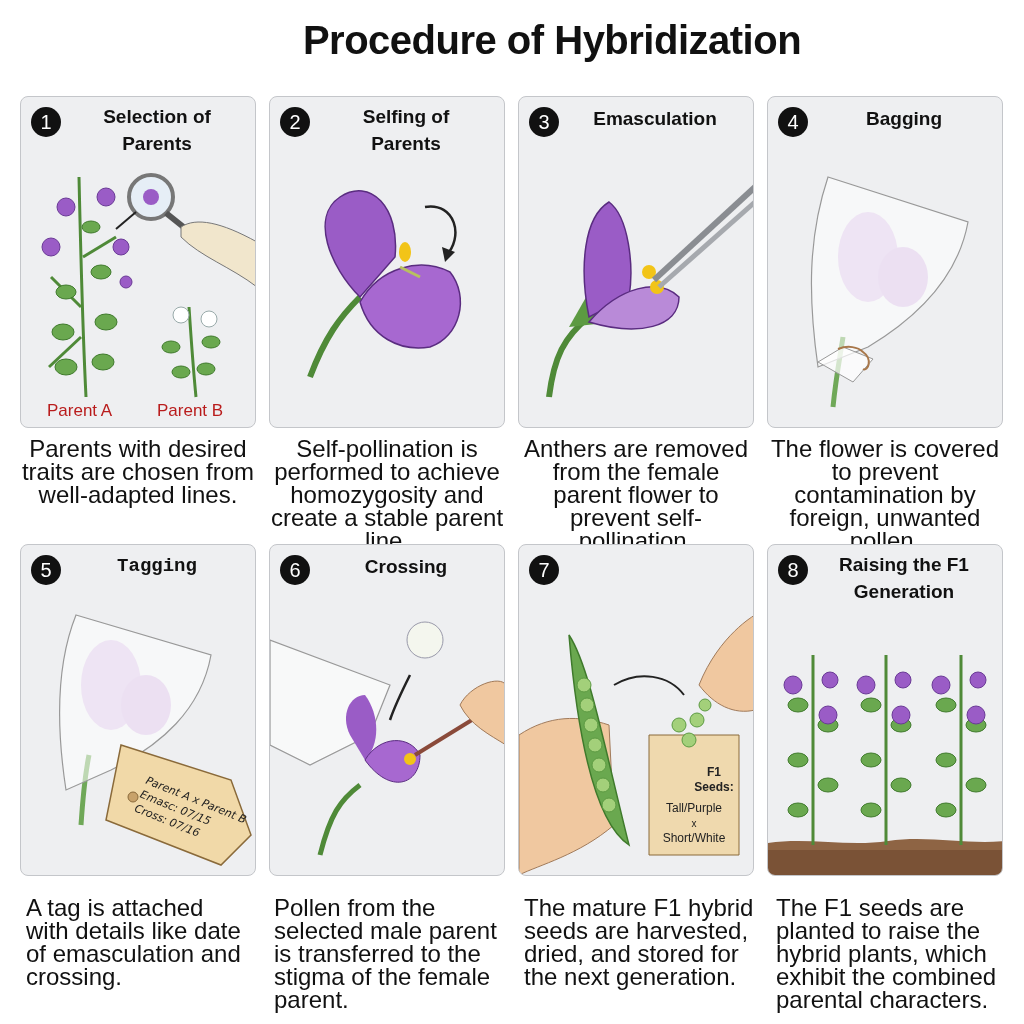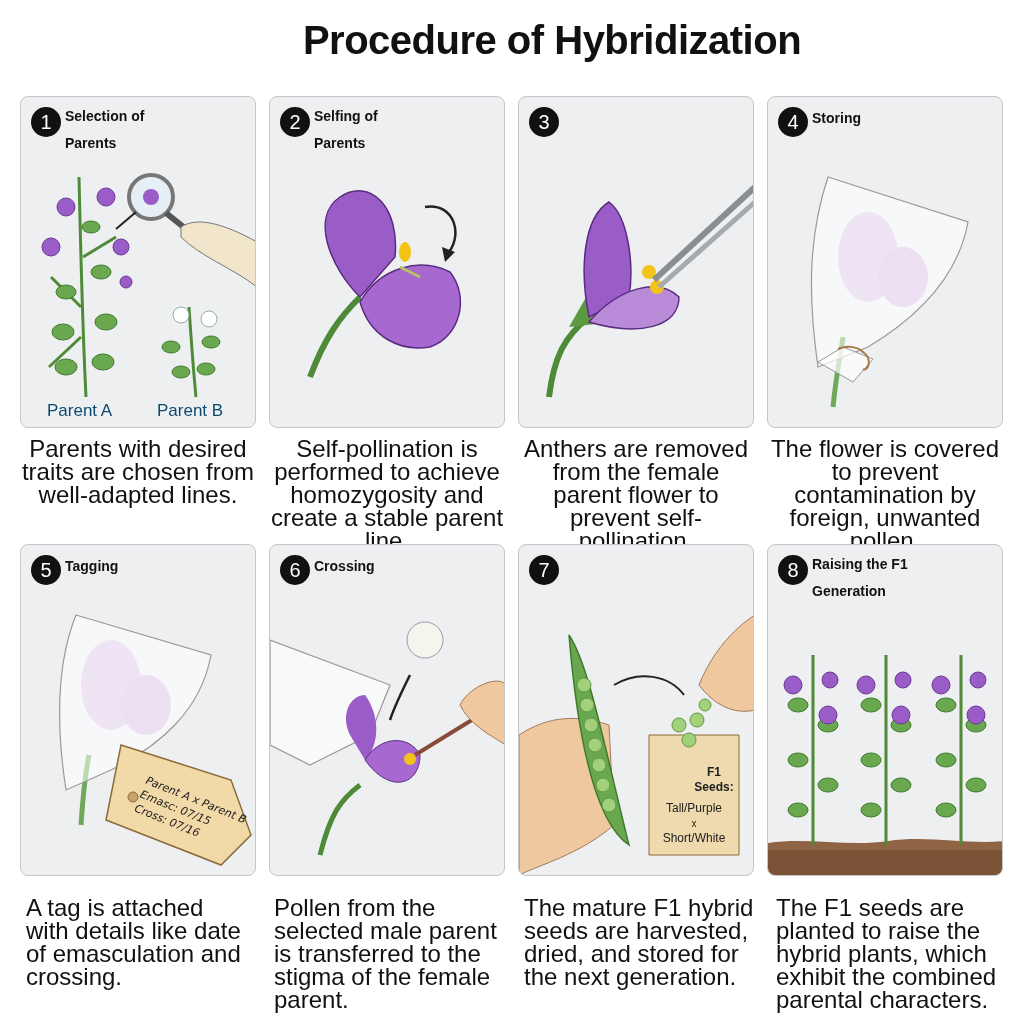--- a/index.html
+++ b/index.html
@@ -1,25 +1,25 @@
 <!DOCTYPE html>
 <html><head>
 <meta charset="utf-8">
 <style>
   html,body{margin:0;padding:0;background:#ffffff;}
   body{width:1024px;height:1024px;position:relative;overflow:hidden;font-family:"Liberation Sans",sans-serif;color:#111;}
   .title{position:absolute;left:0;top:18px;width:1024px;text-align:center;font-size:40px;font-weight:bold;letter-spacing:-0.5px;padding-left:40px;}
   .panel{position:absolute;width:236px;height:332px;background:#eeeff1;border:1.5px solid #c4c6ca;border-radius:8px;box-sizing:border-box;overflow:hidden;}
   .num{position:absolute;left:10px;top:10px;width:30px;height:30px;border-radius:50%;background:#111;color:#fff;font-size:20px;text-align:center;line-height:30px;}
-  .ptitle{position:absolute;left:44px;right:6px;top:6px;text-align:left;font-size:14px;font-weight:bold;line-height:27px;}
+  .ptitle{position:absolute;left:44px;right:6px;top:6px;text-align:center;font-size:19px;font-weight:bold;line-height:27px;}
   .art{position:absolute;left:0;top:0;width:236px;height:332px;}
   .cap{position:absolute;width:240px;font-size:24px;line-height:23px;color:#111;}
   .cap.center{text-align:center;}
   .cap.left{text-align:left;}
-  .plabel{position:absolute;font-size:17px;color:#0c4a6e;text-align:right;}
+  .plabel{position:absolute;font-size:17px;color:#b91c1c;text-align:right;}
   .tagtext{position:absolute;font-family:"DejaVu Sans",sans-serif;font-size:11px;font-style:italic;color:#222;transform:rotate(22deg);transform-origin:left top;line-height:15px;white-space:nowrap;}
   .envtext{position:absolute;text-align:center;font-size:12px;color:#222;line-height:15px;}
 </style>
 </head>
 <body>
 
 <div class="title">Procedure of Hybridization</div>
 
 <div class="panel" style="left:20px;top:96px;">
   <svg class="art" viewBox="0 0 236 332">
@@ -93,50 +93,53 @@
     <path d="M30 300 C35 260 45 240 70 220" stroke="#4f8a38" stroke-width="6" fill="none"></path>
     <path d="M50 230 L70 195 L95 225 Z" fill="#5c9a42"></path>
     <path d="M70 220 C60 170 65 120 90 105 C110 120 115 170 110 200 Z" fill="#9a5cc6" stroke="#5a2c80" stroke-width="1.5"></path>
     <path d="M70 225 C100 190 140 180 160 200 C160 230 120 240 70 225 Z" fill="#b98ad8" stroke="#5a2c80" stroke-width="1.5"></path>
     <circle cx="130" cy="175" r="7" fill="#f2c418"></circle>
       <circle cx="138" cy="190" r="7" fill="#f2c418"></circle>
     <path d="M135 183 L236 90" stroke="#8a8d92" stroke-width="6"></path>
     <path d="M140 190 L236 105" stroke="#a6a9ae" stroke-width="5"></path>
   </svg>
   <div class="num">3</div>
+  <div class="ptitle" style="top:8px;">
+      <div>Emasculation</div>
+    </div>
 </div>
 <div class="cap center" style="left:516px;top:437px;">Anthers are removed from the female parent flower to prevent self-pollination.</div>
 
 <div class="panel" style="left:767px;top:96px;">
   <svg class="art" viewBox="0 0 236 332">
     <path d="M65 310 C68 280 72 260 75 240" stroke="#6fa858" stroke-width="5" fill="none"></path>
     <ellipse cx="100" cy="160" rx="30" ry="45" fill="#d9c3e6"></ellipse>
     <ellipse cx="135" cy="180" rx="25" ry="30" fill="#d4bbe3"></ellipse>
     <path d="M60 80 L200 125 C190 180 150 220 100 250 L50 270 C40 200 40 140 60 80 Z" fill="rgba(255,255,255,0.55)" stroke="#999" stroke-width="1.2"></path>
     <path d="M50 265 L75 250 L105 262 L85 285 Z" fill="rgba(255,255,255,0.7)" stroke="#999" stroke-width="1"></path>
     <path d="M70 252 C80 248 90 250 95 255 C105 262 100 275 95 272" stroke="#a8774a" stroke-width="2" fill="none"></path>
   </svg>
   <div class="num">4</div>
   <div class="ptitle" style="top:8px;">
-      <div>Storing</div>
+      <div>Bagging</div>
     </div>
 </div>
 <div class="cap center" style="left:765px;top:437px;">The flower is covered to prevent contamination by foreign, unwanted pollen.</div>
 
 <div class="panel" style="left:20px;top:544px;">
   <svg class="art" viewBox="0 0 236 332">
     <path d="M60 280 C62 250 64 230 68 210" stroke="#6fa858" stroke-width="5" fill="none"></path>
     <ellipse cx="90" cy="140" rx="30" ry="45" fill="#d9c3e6"></ellipse>
     <ellipse cx="125" cy="160" rx="25" ry="30" fill="#d4bbe3"></ellipse>
     <path d="M55 70 L190 110 C180 165 140 200 90 225 L45 245 C35 180 35 120 55 70 Z" fill="rgba(255,255,255,0.55)" stroke="#999" stroke-width="1.2"></path>
     <path d="M100 200 L210 235 L230 290 L200 320 L85 275 Z" fill="#f1d9a8" stroke="#8a6a3a" stroke-width="1.5"></path>
     <circle cx="112" cy="252" r="5" fill="#c8a26a" stroke="#8a6a3a"></circle>
   </svg>
   <div class="num">5</div>
-  <div class="ptitle" style="top:8px;">
+  <div class="ptitle" style="top:8px;font-family:Liberation Mono, monospace;">
       <div>Tagging</div>
     </div>
   <div class="tagtext" style="left:128px;top:228px;">
     <div>Parent A x Parent B</div>
       <div>Emasc: 07/15</div>
       <div>Cross: 07/16</div>
   </div>
 </div>
 <div class="cap left" style="left:26px;top:896px;width:220px;">A tag is attached with details like date of emasculation and crossing.</div>
 

